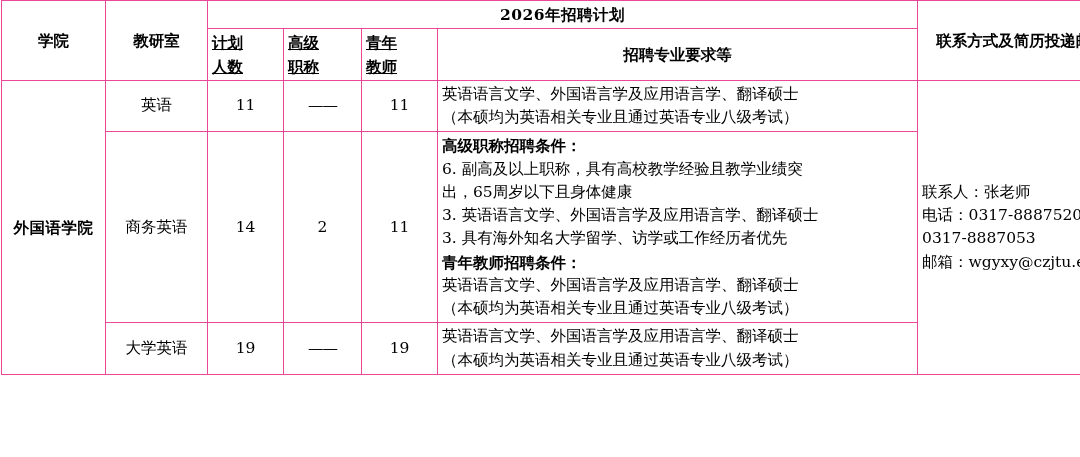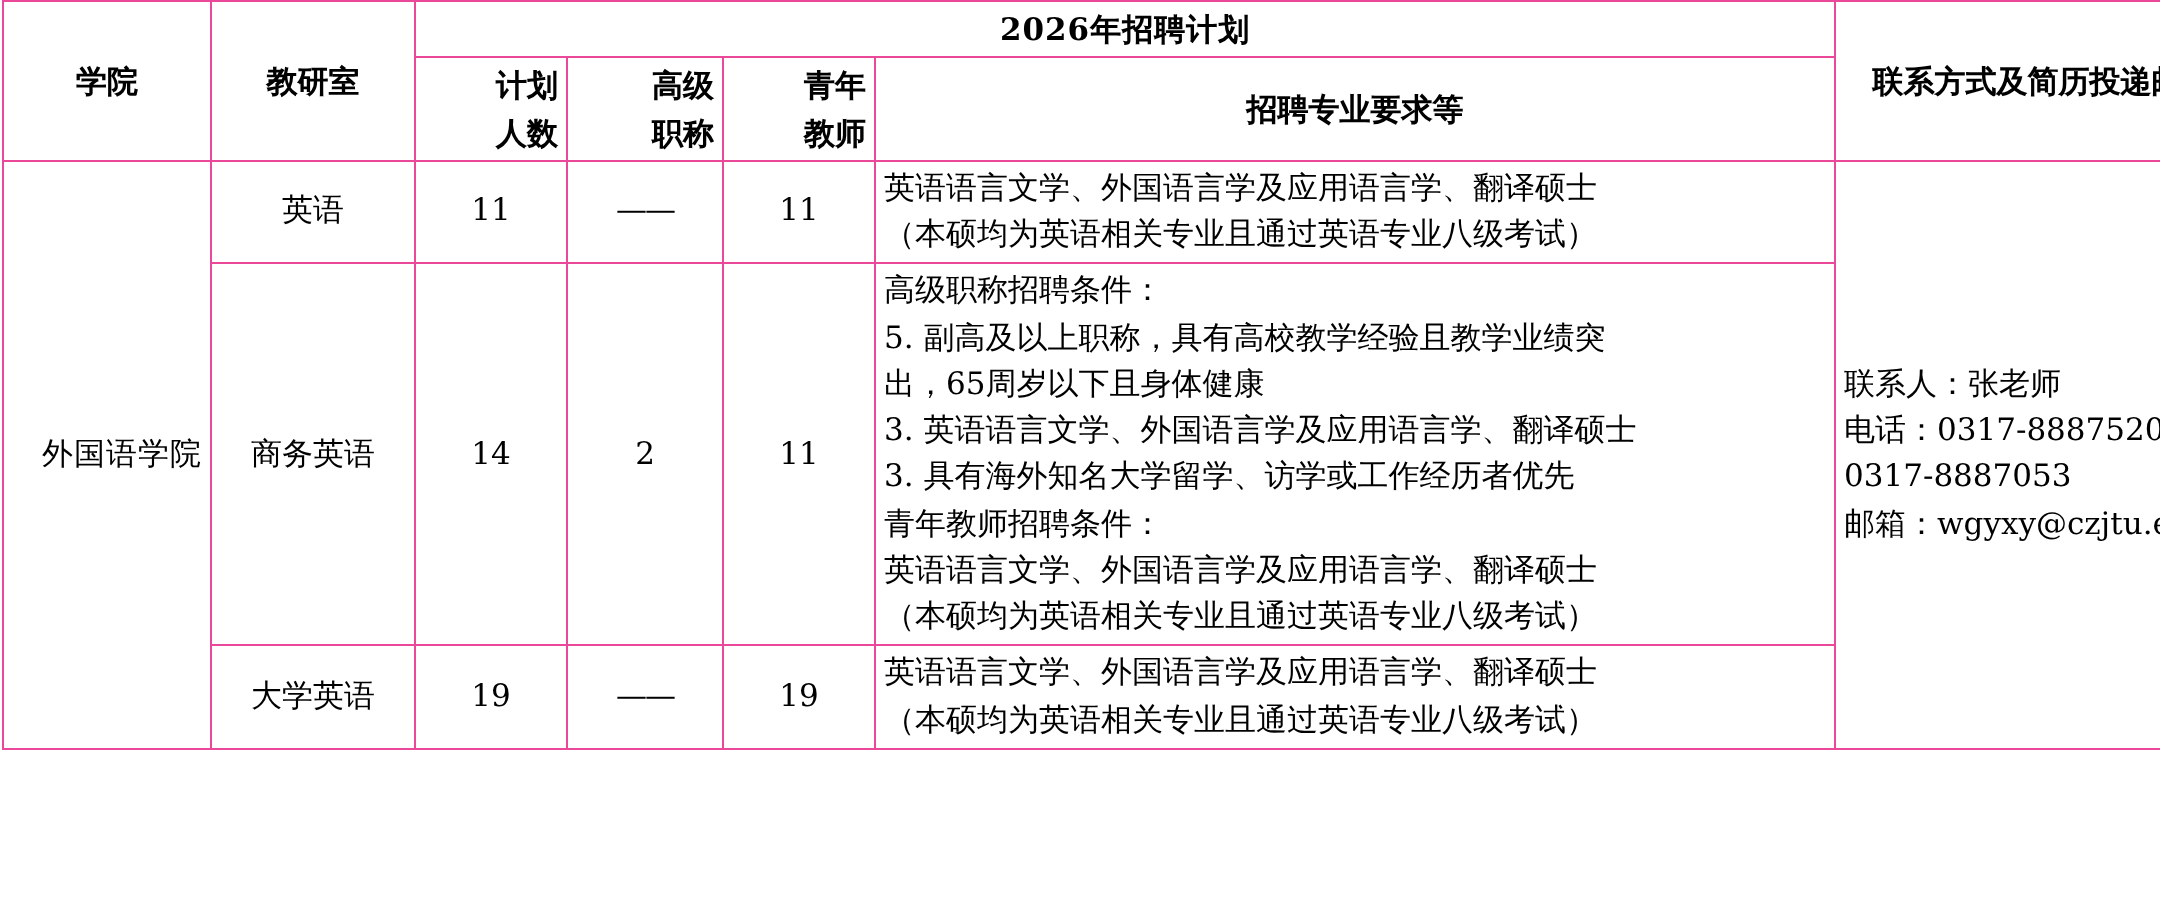--- a/index.html
+++ b/index.html
@@ -48,27 +48,28 @@
   }
   .head-cell {
     font-size: 16.5px;
     font-weight: bold;
     text-align: center;
     line-height: 1.35;
   }
   .head-cell-small {
     font-size: 15.5px;
     font-weight: bold;
-    text-align: right;
+    text-align: left;
     line-height: 1.3;
+    text-decoration: underline;
   }
   .college-name {
     font-size: 16.5px;
-    font-weight: normal;
-    text-align: right;
+    font-weight: bold;
+    text-align: center;
     letter-spacing: 0.5px;
     margin-top: 47px;
   }
   .dept-name {
     font-size: 16.5px;
     font-weight: normal;
     text-align: center;
   }
   .num {
     font-size: 16px;
@@ -81,21 +82,21 @@
     letter-spacing: -1px;
   }
   .body-text {
     font-size: 15.5px;
     line-height: 1.55;
     text-align: left;
     padding-left: 8px;
     margin-top: 32px;
   }
   .body-text .sub-title {
-    font-weight: normal;
+    font-weight: bold;
   }
   .contact-text {
     font-size: 15.5px;
     line-height: 1.85;
     text-align: left;
     padding-left: 10px;
   }
   .cell-lines > div { white-space: nowrap; }
 </style>
 </head>
@@ -153,21 +154,21 @@
           </td>
       </tr>
 
       <tr>
         <td class="dept-name">商务英语</td>
         <td class="num">14</td>
         <td class="num">2</td>
         <td class="num">11</td>
         <td class="body-text cell-lines">
             <div class="sub-title">高级职称招聘条件：</div>
-            <div>5. 副高及以上职称，具有高校教学经验且教学业绩突</div>
+            <div>6. 副高及以上职称，具有高校教学经验且教学业绩突</div>
             <div>出，65周岁以下且身体健康</div>
             <div>3. 英语语言文学、外国语言学及应用语言学、翻译硕士</div>
             <div>3. 具有海外知名大学留学、访学或工作经历者优先</div>
             <div class="sub-title">青年教师招聘条件：</div>
             <div>英语语言文学、外国语言学及应用语言学、翻译硕士</div>
             <div>（本硕均为英语相关专业且通过英语专业八级考试）</div>
           </td>
       </tr>
 
       <tr>

